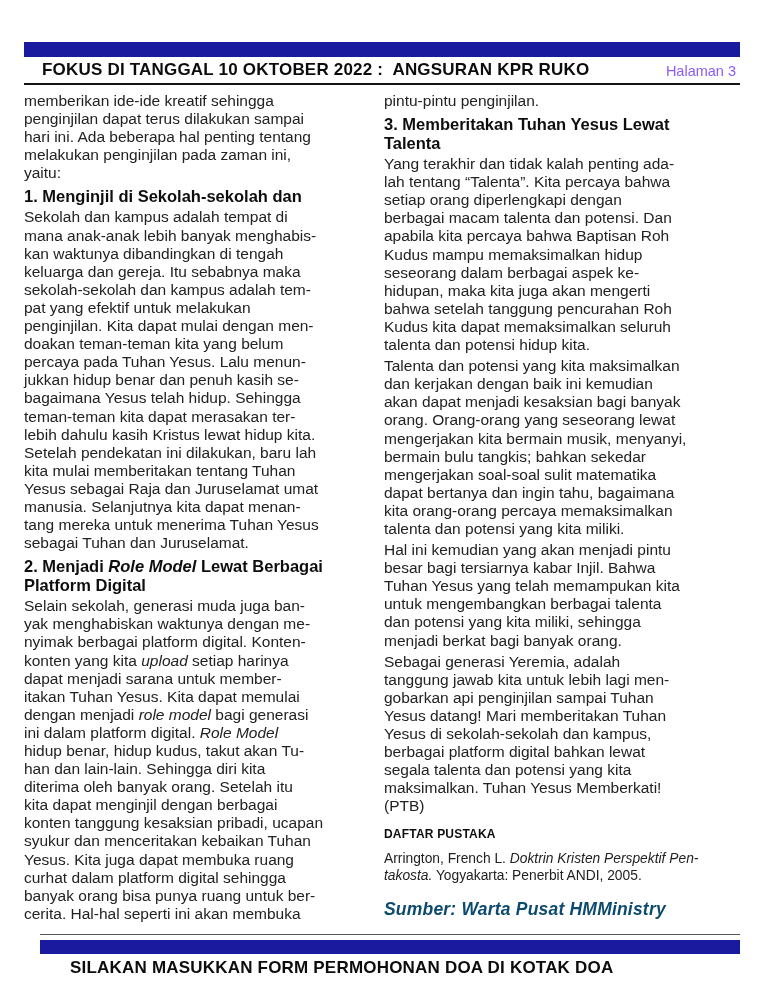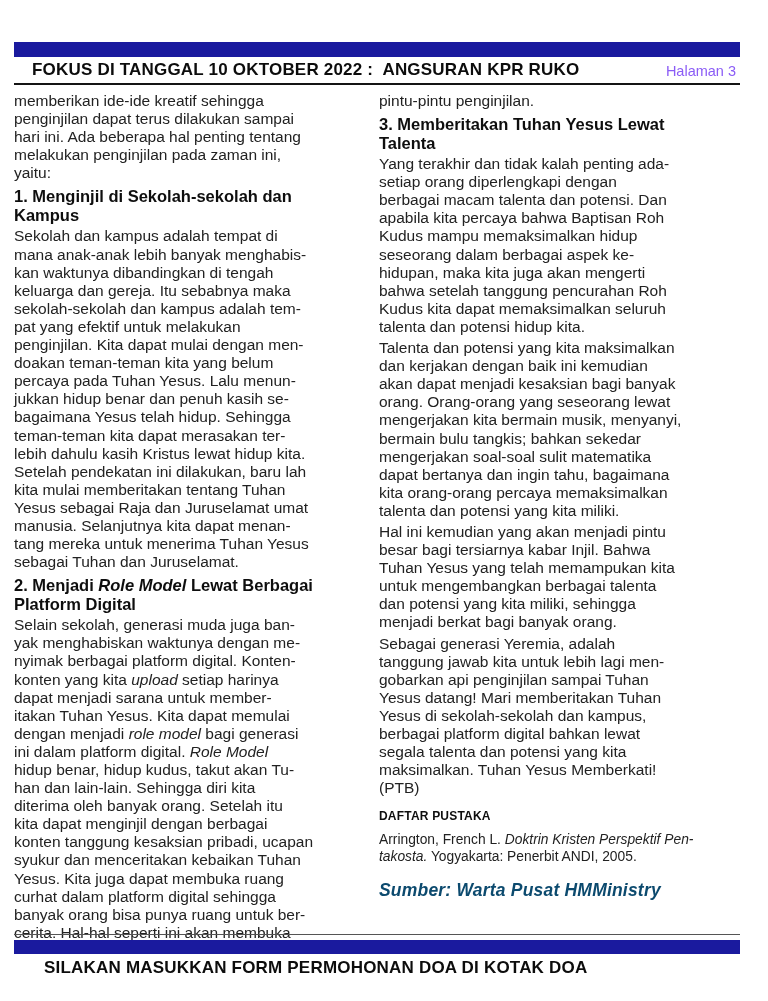--- a/index.html
+++ b/index.html
@@ -3,21 +3,21 @@
 <meta charset="utf-8">
 <style>
   html,body{margin:0;padding:0;}
   body{
     width:768px;height:1001px;position:relative;overflow:hidden;
     background:#ffffff;
     font-family:"Liberation Sans", sans-serif;
     color:#1d1d1d;
     -webkit-font-smoothing:antialiased;
   }
-  .page{position:absolute;left:14px;right:28px;top:0;}
+  .page{position:absolute;left:24px;right:28px;top:0;}
 
   
   .header-bar{margin-top:42px;height:15px;background:#1a1a9e;}
   .header-row{
     display:flex;align-items:flex-end;justify-content:space-between;
     padding:3px 4px 3px 18px;
   }
   .page-title{
     font-weight:bold;font-size:17px;letter-spacing:.2px;color:#0c0c0c;
     white-space:pre;
@@ -42,21 +42,21 @@
     font-weight:bold;font-size:12px;letter-spacing:.2px;
     margin:10px 0 6px 0;color:#0e0e0e;
   }
   .reference{font-size:13.8px;line-height:17px;color:#222;}
   .source{
     font-weight:bold;font-style:italic;font-size:17.5px;
     margin-top:16px;color:#0c4a6e;letter-spacing:.2px;
   }
 
   
-  .footer{position:absolute;left:14px;right:28px;top:934px;}
+  .footer{position:absolute;left:40px;right:28px;top:934px;}
   .footer-rule{height:1px;background:#555;}
   .footer-bar{height:14px;background:#1a1a9e;margin-top:5px;}
   .footer-note{
     font-weight:bold;font-size:17px;color:#0c0c0c;
     padding:4px 0 0 30px;letter-spacing:.2px;
   }
 </style>
 </head>
 <body>
 
@@ -72,21 +72,20 @@
     <div class="col">
         <div class="block paragraph">
           <span class="ln">memberikan ide-ide kreatif sehingga</span>
           <span class="ln">penginjilan dapat terus dilakukan sampai</span>
           <span class="ln">hari ini. Ada beberapa hal penting tentang</span>
           <span class="ln">melakukan penginjilan pada zaman ini,</span>
           <span class="ln">yaitu:</span>
         </div>
         <div class="block heading">
           <span class="ln">1. Menginjil di Sekolah-sekolah dan</span>
-          <span class="ln">Kampus</span>
         </div>
         <div class="block paragraph">
           <span class="ln">Sekolah dan kampus adalah tempat di</span>
           <span class="ln">mana anak-anak lebih banyak menghabis-</span>
           <span class="ln">kan waktunya dibandingkan di tengah</span>
           <span class="ln">keluarga dan gereja. Itu sebabnya maka</span>
           <span class="ln">sekolah-sekolah dan kampus adalah tem-</span>
           <span class="ln">pat yang efektif untuk melakukan</span>
           <span class="ln">penginjilan. Kita dapat mulai dengan men-</span>
           <span class="ln">doakan teman-teman kita yang belum</span>
@@ -130,20 +129,21 @@
     <div class="col">
         <div class="block paragraph">
           <span class="ln">pintu-pintu penginjilan.</span>
         </div>
         <div class="block heading">
           <span class="ln">3. Memberitakan Tuhan Yesus Lewat</span>
           <span class="ln">Talenta</span>
         </div>
         <div class="block paragraph">
           <span class="ln">Yang terakhir dan tidak kalah penting ada-</span>
+          <span class="ln">lah tentang “Talenta”. Kita percaya bahwa</span>
           <span class="ln">setiap orang diperlengkapi dengan</span>
           <span class="ln">berbagai macam talenta dan potensi. Dan</span>
           <span class="ln">apabila kita percaya bahwa Baptisan Roh</span>
           <span class="ln">Kudus mampu memaksimalkan hidup</span>
           <span class="ln">seseorang dalam berbagai aspek ke-</span>
           <span class="ln">hidupan, maka kita juga akan mengerti</span>
           <span class="ln">bahwa setelah tanggung pencurahan Roh</span>
           <span class="ln">Kudus kita dapat memaksimalkan seluruh</span>
           <span class="ln">talenta dan potensi hidup kita.</span>
         </div>

